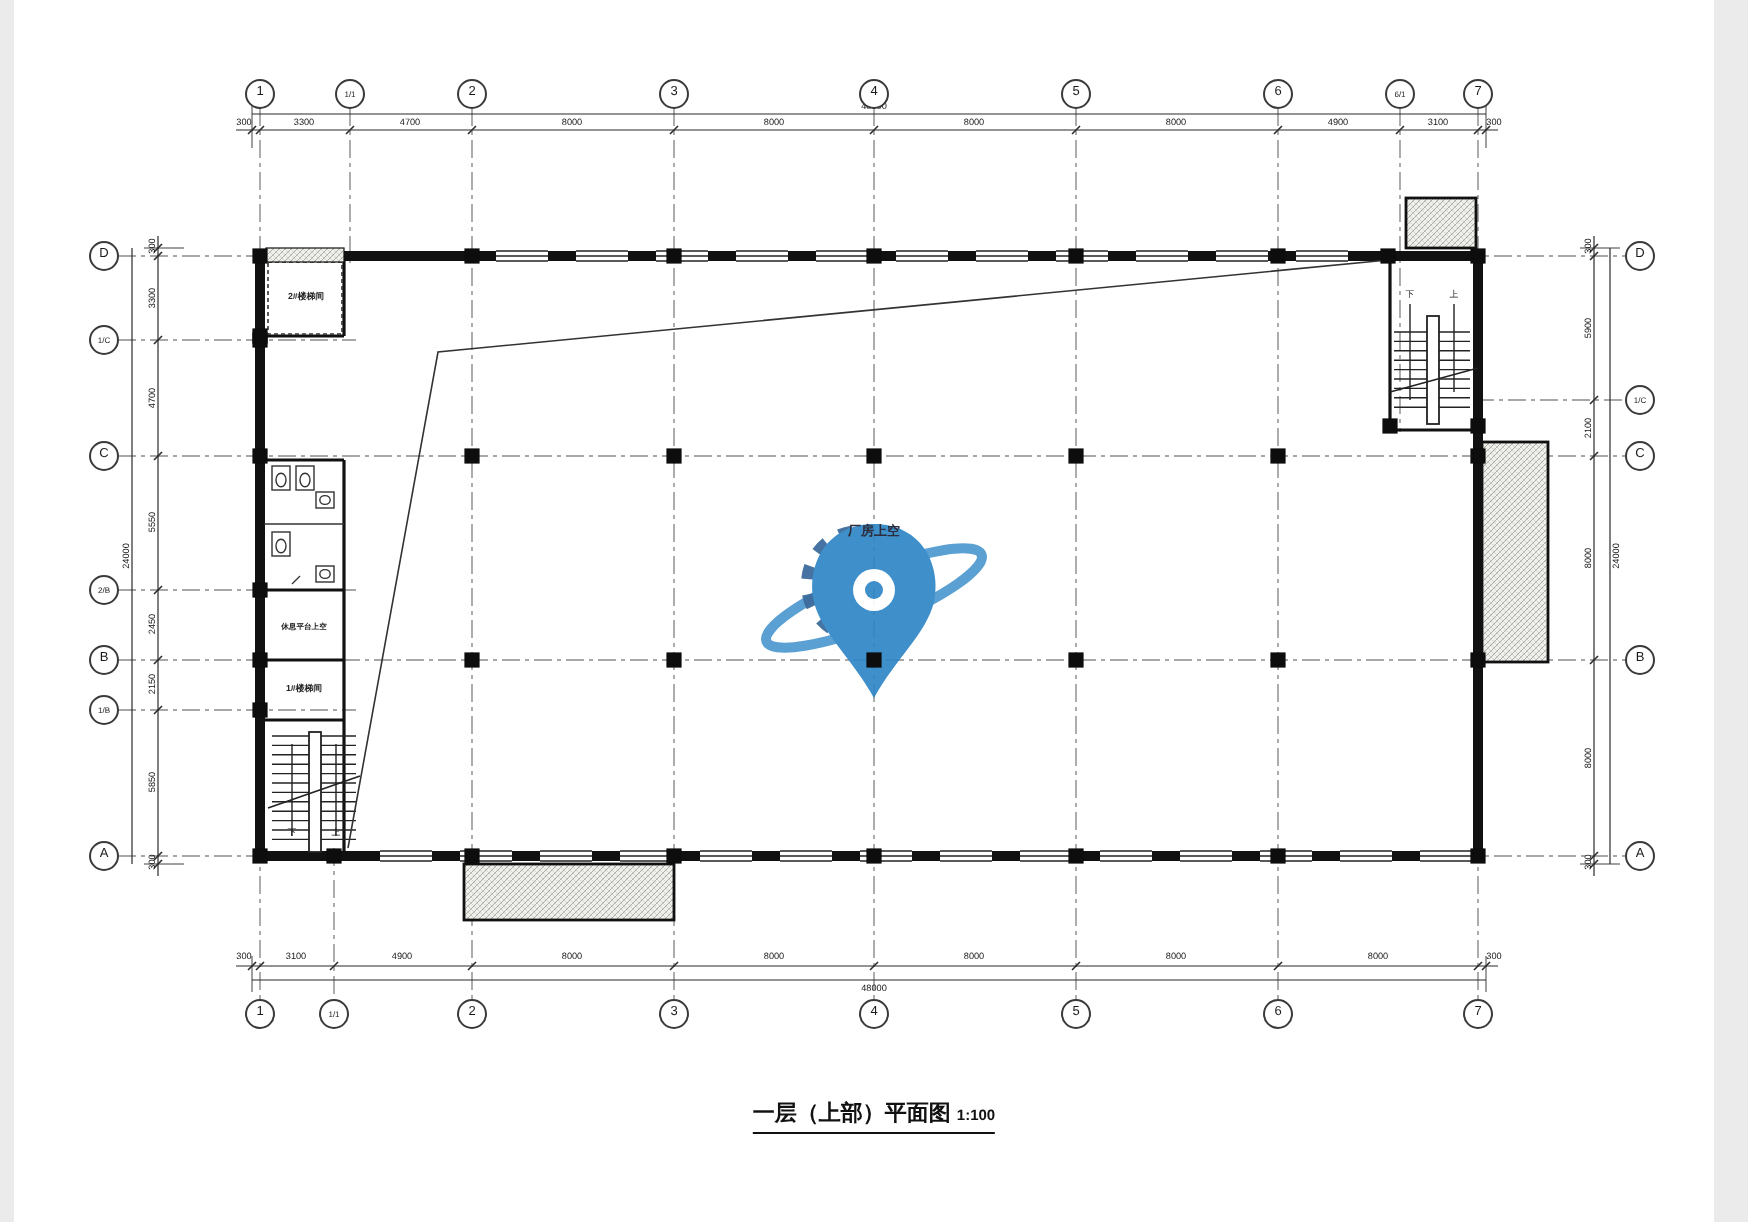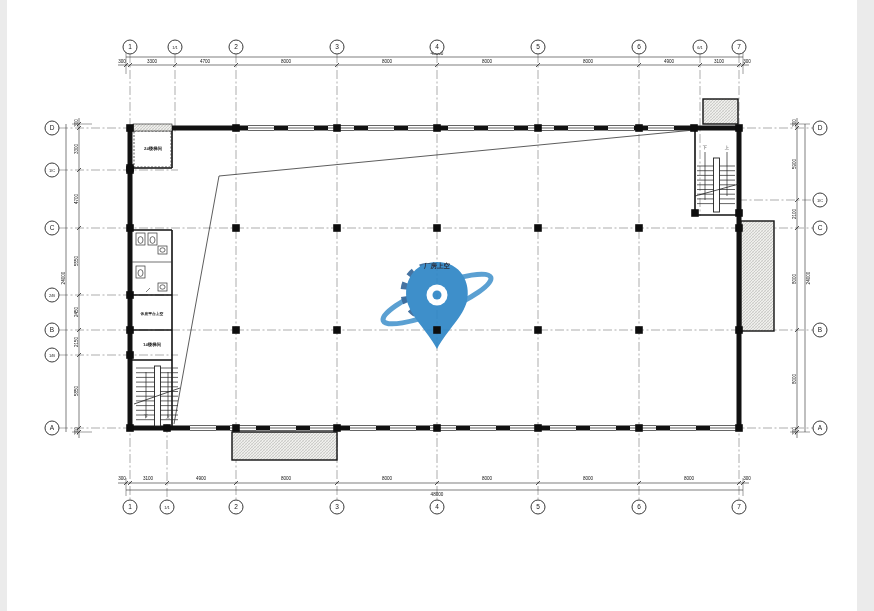--- a/index.html
+++ b/index.html
@@ -434,20 +434,23 @@
   <div class="lbl tiny-lbl" style="left:146px;top:416px;">下</div>
   <div class="lbl tiny-lbl" style="left:168px;top:416px;">上</div>
   <div class="lbl tiny-lbl" style="left:705px;top:147px;">下</div>
   <div class="lbl tiny-lbl" style="left:727px;top:147px;">上</div>
 
   <div class="lbl dim" style="left:437px;top:53px;">48000</div>
   <div class="lbl dim" style="left:437px;top:494px;">48000</div>
   <div class="lbl dim v" style="left:63px;top:278px;">24000</div>
   <div class="lbl dim v" style="left:808px;top:278px;">24000</div>
 
+  <div class="title-block">
+    <span class="title-main">一层（上部）平面图</span><span class="title-scale">1:100</span>
+  </div>
 <div class="bubble" style="left: 130px; top: 47px;">1</div>
     <div class="bubble frac" style="left: 175px; top: 47px;">1/1</div>
     <div class="bubble" style="left: 236px; top: 47px;">2</div>
     <div class="bubble" style="left: 337px; top: 47px;">3</div>
     <div class="bubble" style="left: 437px; top: 47px;">4</div>
     <div class="bubble" style="left: 538px; top: 47px;">5</div>
     <div class="bubble" style="left: 639px; top: 47px;">6</div>
     <div class="bubble frac" style="left: 700px; top: 47px;">6/1</div>
     <div class="bubble" style="left: 739px; top: 47px;">7</div>
     <div class="bubble" style="left: 130px; top: 507px;">1</div>

